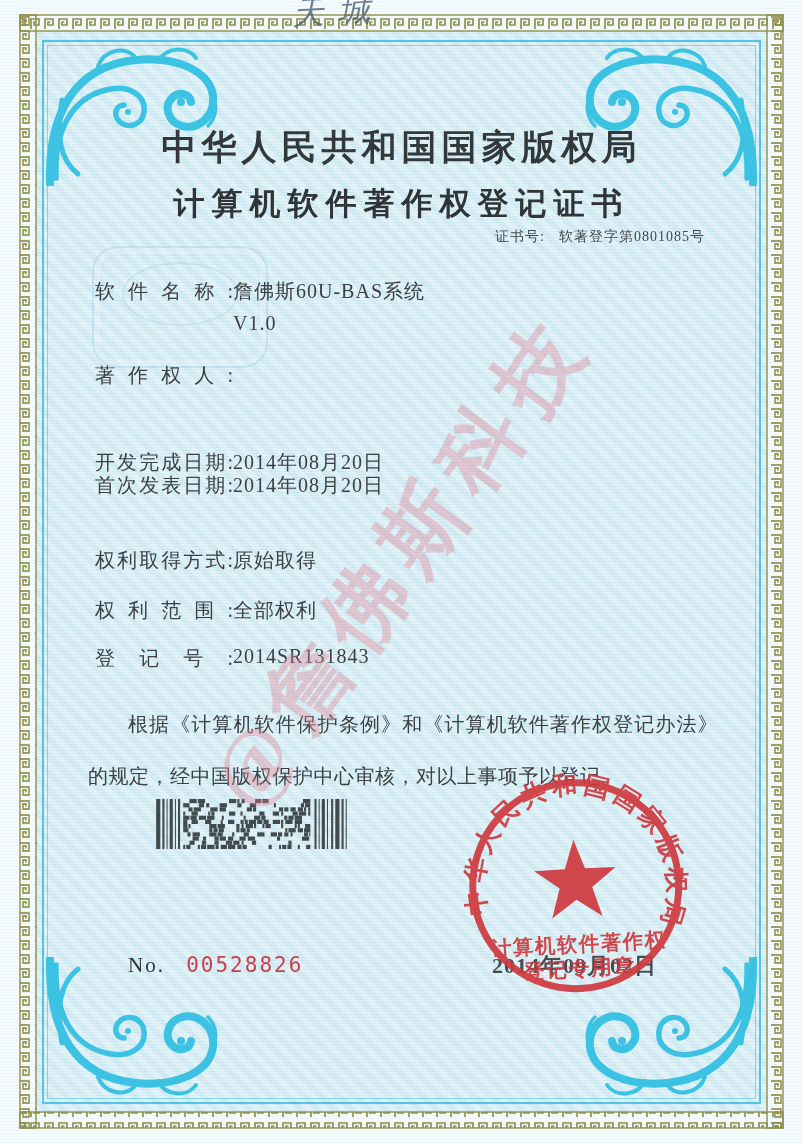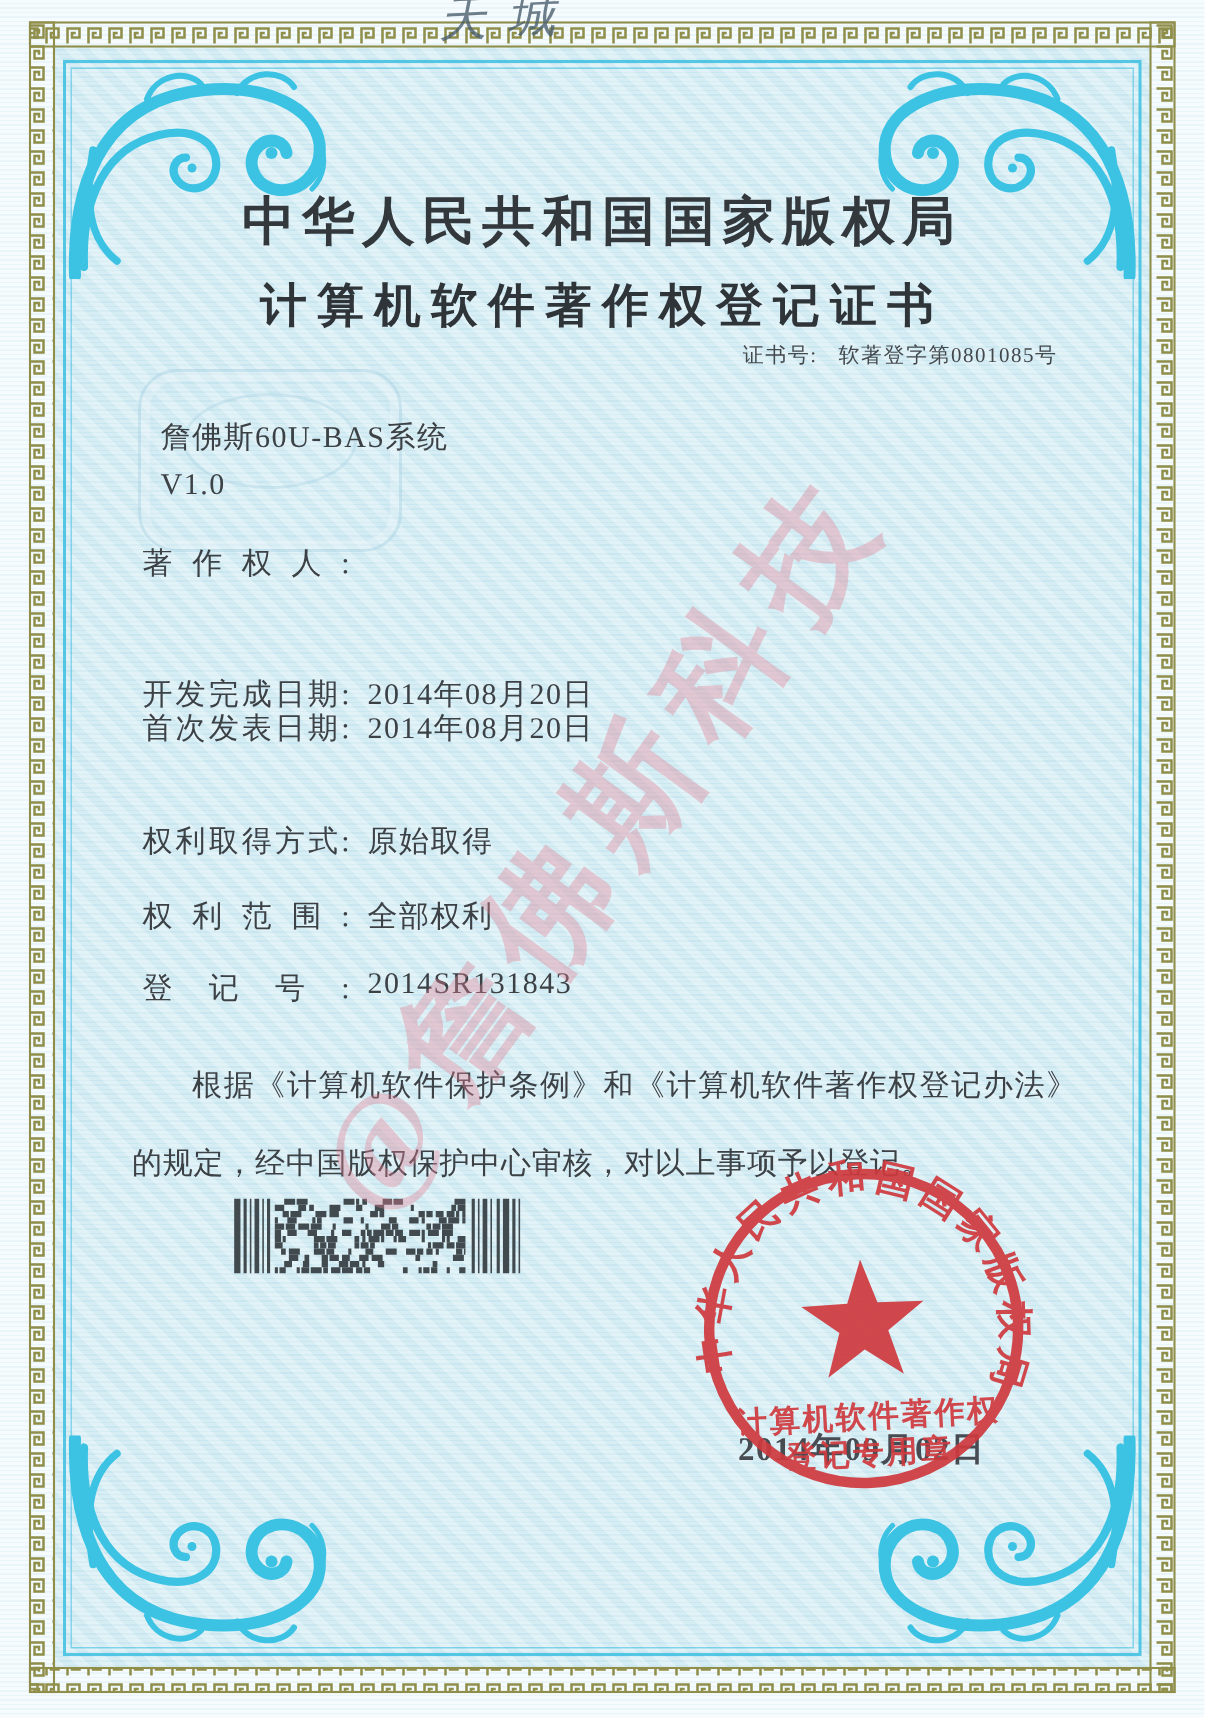--- a/index.html
+++ b/index.html
@@ -81,21 +81,21 @@
     font-size:14px;letter-spacing:1px;color:#43484d;
   }
   .cert-no .lbl{margin-right:14px;}
 
   
   .field-row{position:absolute;left:95px;z-index:5;display:flex;align-items:flex-start;}
   .field-label{
     display:inline-block;width:138px;font-size:20px;color:#3c4146;
     text-align:justify;text-align-last:justify;letter-spacing:0;
   }
-  .field-value{margin-left:12px;font-size:20px;letter-spacing:1px;color:#3c4146;}
+  .field-value{font-size:20px;letter-spacing:1px;color:#3c4146;}
   .field-value .line2{display:block;margin-top:7px;letter-spacing:1px;}
 
   
   .paragraph{
     position:absolute;left:88px;top:698px;width:630px;z-index:5;
     font-size:20px;line-height:52px;letter-spacing:.5px;
     text-indent:2em;text-align:justify;color:#3c4146;
   }
 
   
@@ -197,20 +197,21 @@
 
   <div class="watermark">@詹佛斯科技</div>
 
   <div class="authority">中华人民共和国国家版权局</div>
   <div class="cert-title">计算机软件著作权登记证书</div>
   <div class="cert-no">
     <span class="lbl">证书号:</span><span>软著登字第0801085号</span>
   </div>
 
   <div class="field-row" style="top:278px">
+    <span class="field-label">软件名称:</span>
     <span class="field-value"><span>詹佛斯60U-BAS系统</span><span class="line2">V1.0</span></span>
   </div>
   <div class="field-row" style="top:362px">
     <span class="field-label">著作权人:</span>
   </div>
   <div class="field-row" style="top:449px">
     <span class="field-label">开发完成日期:</span>
     <span class="field-value">2014年08月20日</span>
   </div>
   <div class="field-row" style="top:472px">
@@ -398,14 +399,18 @@
     <text font-size="23.5" font-weight="bold" fill="#cf3a3e" letter-spacing="4.5" font-family="'Liberation Serif','DejaVu Serif',serif">
       <textPath href="#sealArc" startOffset="8">中华人民共和国国家版权局</textPath>
     </text>
     <polygon points="110,63 119.4,90.1 148,90.6 125.2,107.9 133.5,135.4 110,119 86.5,135.4 94.8,107.9 72,90.6 100.6,90.1" fill="#cf3a3e"></polygon>
     <text x="110" y="167" text-anchor="middle" font-size="19" font-weight="bold" fill="#cf3a3e" letter-spacing="1.5" font-family="'Liberation Serif','DejaVu Serif',serif">计算机软件著作权</text>
     <text x="110" y="190" text-anchor="middle" font-size="19" font-weight="bold" fill="#cf3a3e" letter-spacing="2" font-family="'Liberation Serif','DejaVu Serif',serif">登记专用章</text>
   </svg>
 
   <div class="seal-date">2014年09月02日</div>
 
+  <div class="serial">
+    <span class="no-label">No.</span>
+    <span class="no-value">00528826</span>
+  </div>
 
 </div>
 
 </body></html>

